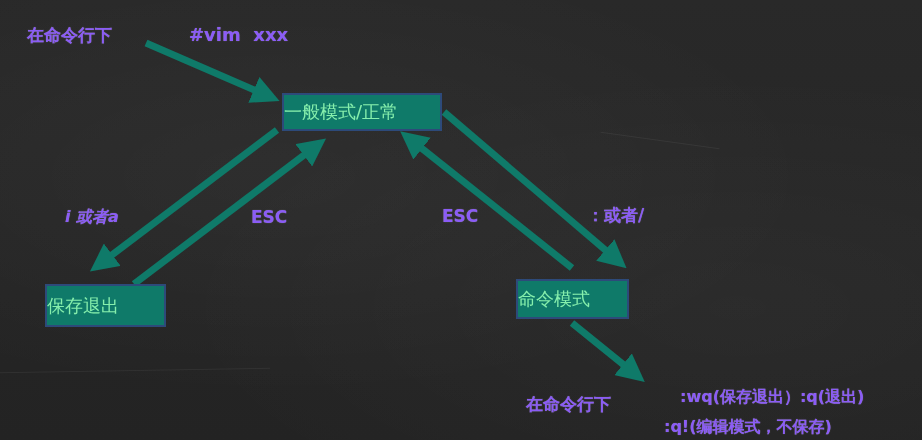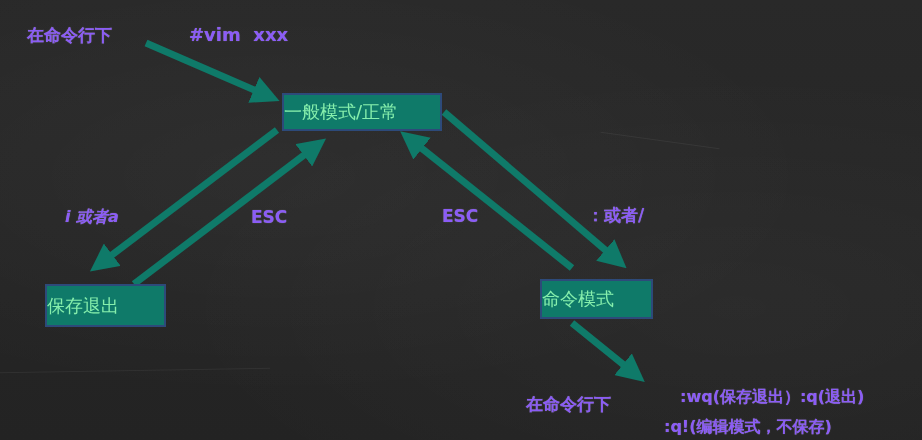--- a/index.html
+++ b/index.html
@@ -69,15 +69,15 @@
 <div class="label" style="left:526px;top:393px;font-size:17px;">在命令行下</div>
 <div class="label" style="left:664px;top:387px;font-size:16px;margin-left:16px;">:wq(保存退出）:q(退出)</div>
 <div class="label" style="left:664px;top:417px;font-size:16px;">:q!(编辑模式，不保存)</div>
 
 <div class="mode-box" style="left:282px;top:93px;width:160px;height:38px;font-size:18px;">
   <span>一般模式/正常</span>
 </div>
 <div class="mode-box" style="left:45px;top:284px;width:121px;height:43px;font-size:18px;">
   <span>保存退出</span>
 </div>
-<div class="mode-box" style="left:540px;top:279px;width:113px;height:40px;font-size:18px;">
+<div class="mode-box" style="left:516px;top:279px;width:113px;height:40px;font-size:18px;">
   <span>命令模式</span>
 </div>
 
 </body></html>

